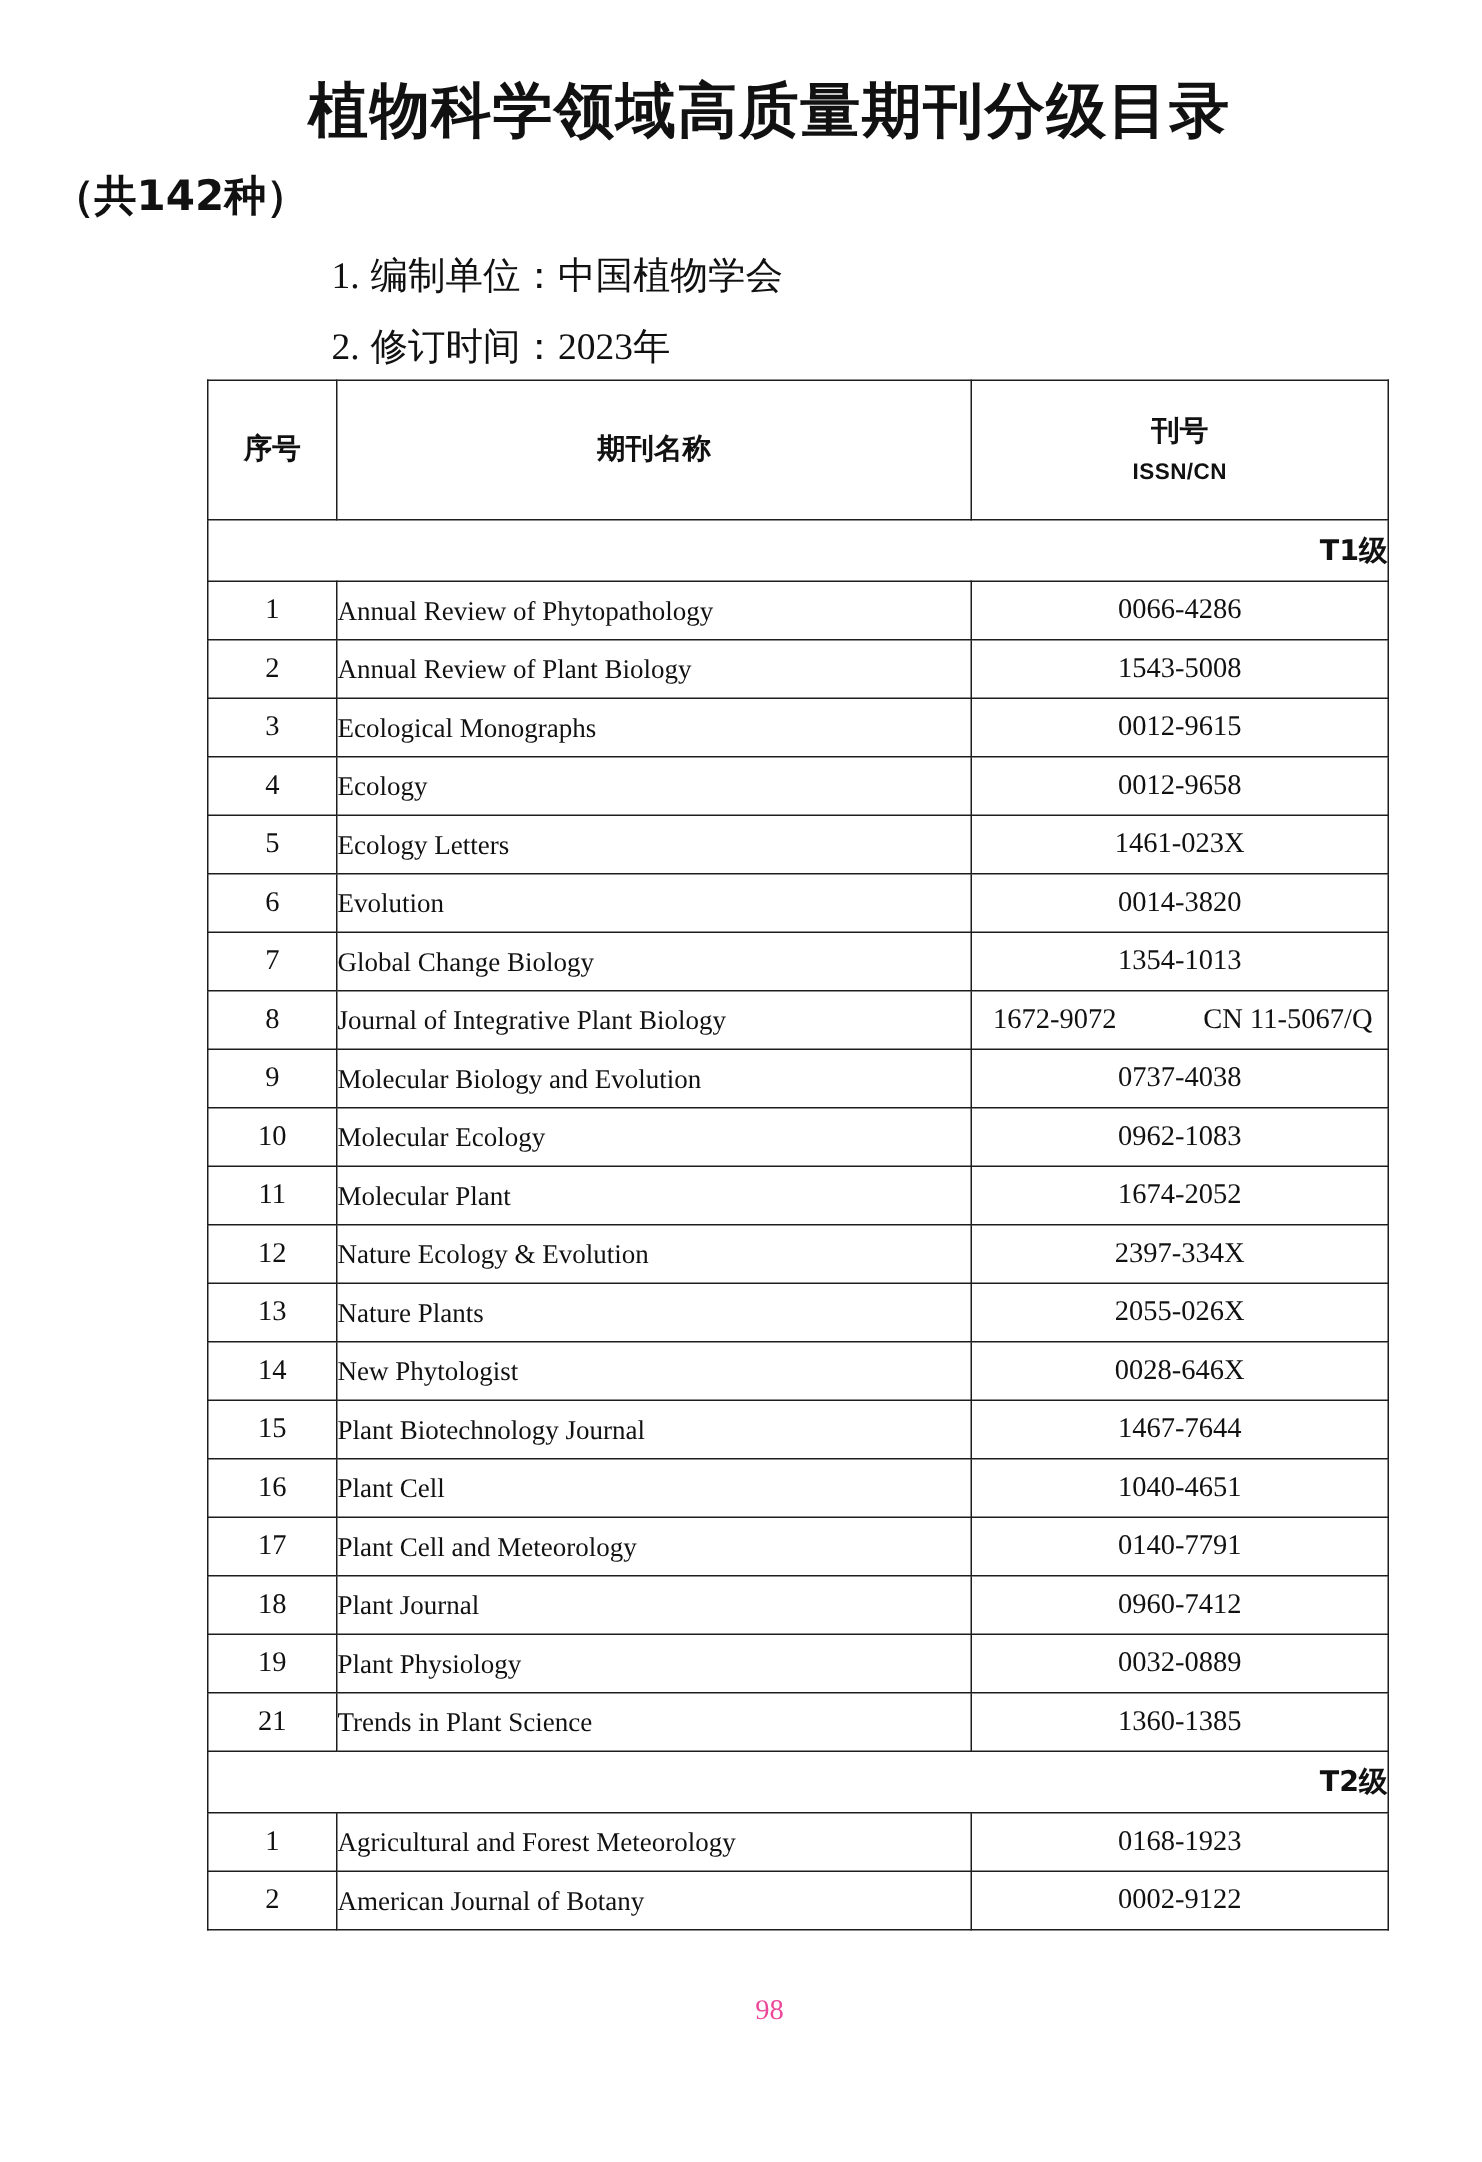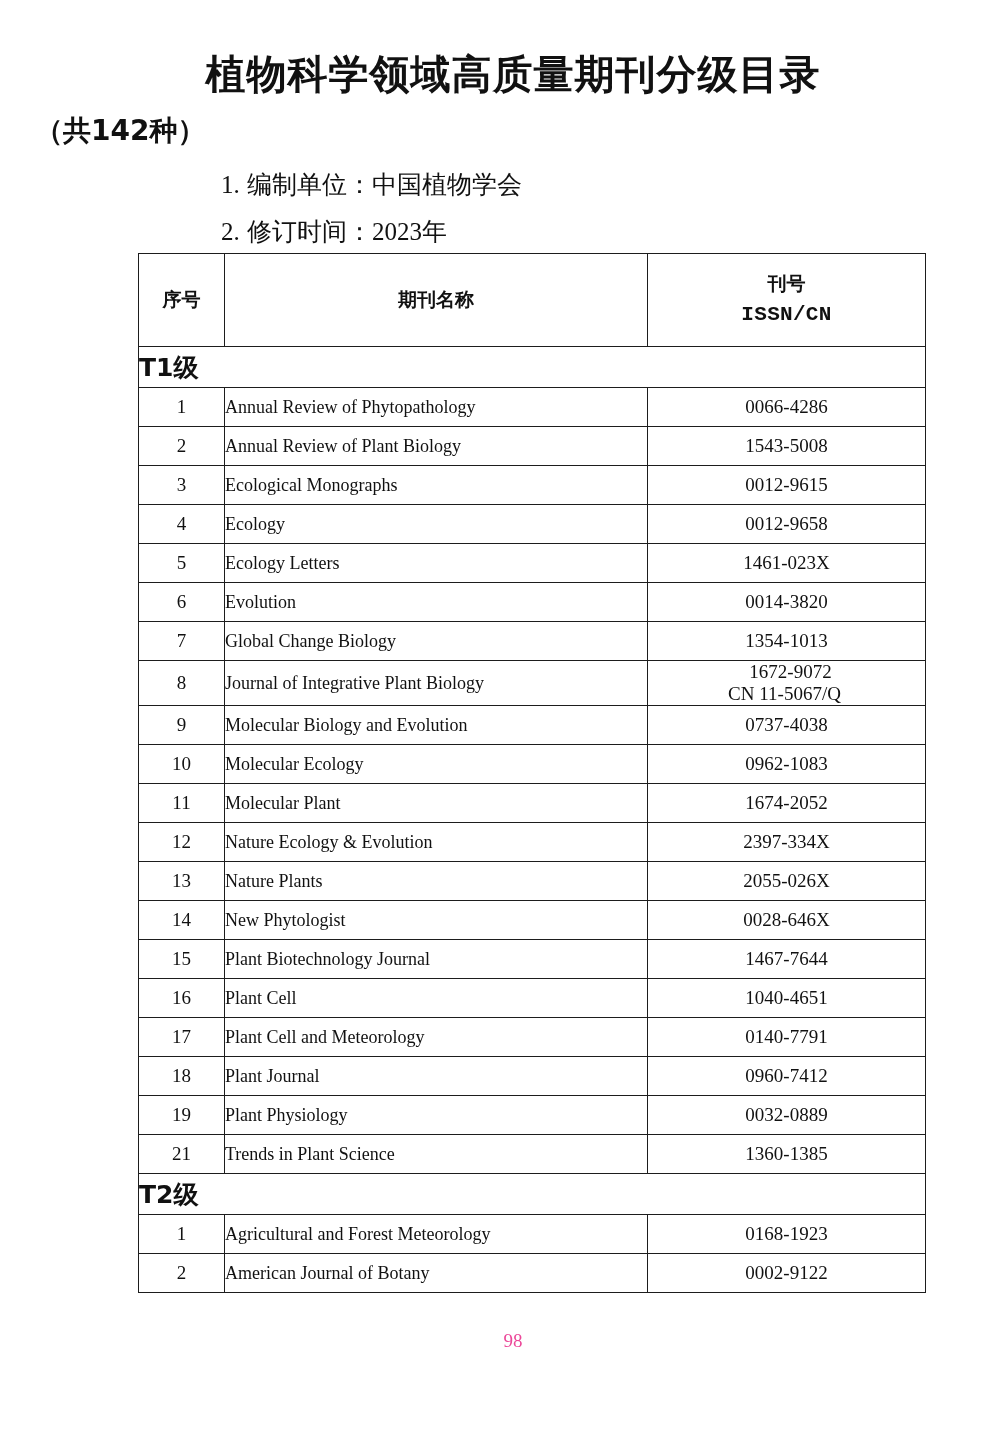--- a/index.html
+++ b/index.html
@@ -94,34 +94,34 @@
   .hd-cell {
     height: 92px;
     text-align: center;
     font-family: "DejaVu Sans", "Liberation Sans", sans-serif;
     font-weight: bold;
     font-size: 19px;
     line-height: 1.35;
   }
   .hd-cell .sub {
     display: block;
-    font-family: Liberation Mono, monospace;
-    font-weight: bold;
-    font-size: 21px;
+    font-family: Liberation Sans, sans-serif;
+    font-weight: bold;
+    font-size: 15px;
     padding-top: 4px;
     letter-spacing: 0.3px;
   }
 
   
   .section-cell {
     height: 40px;
-    text-align: left;
+    text-align: right;
     font-family: "DejaVu Sans", "Liberation Sans", sans-serif;
     font-weight: bold;
-    font-size: 25px;
+    font-size: 19px;
   }
 
   
   .r-num {
     height: 38px;
     text-align: center;
     font-size: 19px;
     font-family: "Liberation Serif", "DejaVu Serif", serif;
   }
   .r-name {
@@ -142,21 +142,20 @@
   }
   .r-issn.split {
     text-align: left;
     padding: 0 6px;
   }
   .issn-split {
     display: flex;
     justify-content: space-between;
     align-items: center;
     width: 100%;
-    flex-direction: column;
   }
   .issn-split .p1 { padding-left: 8px; }
   .issn-split .p2 { padding-right: 4px; }
 
   
   .page-number {
     position: absolute;
     left: 0;
     right: 0;
     top: 1330px;

